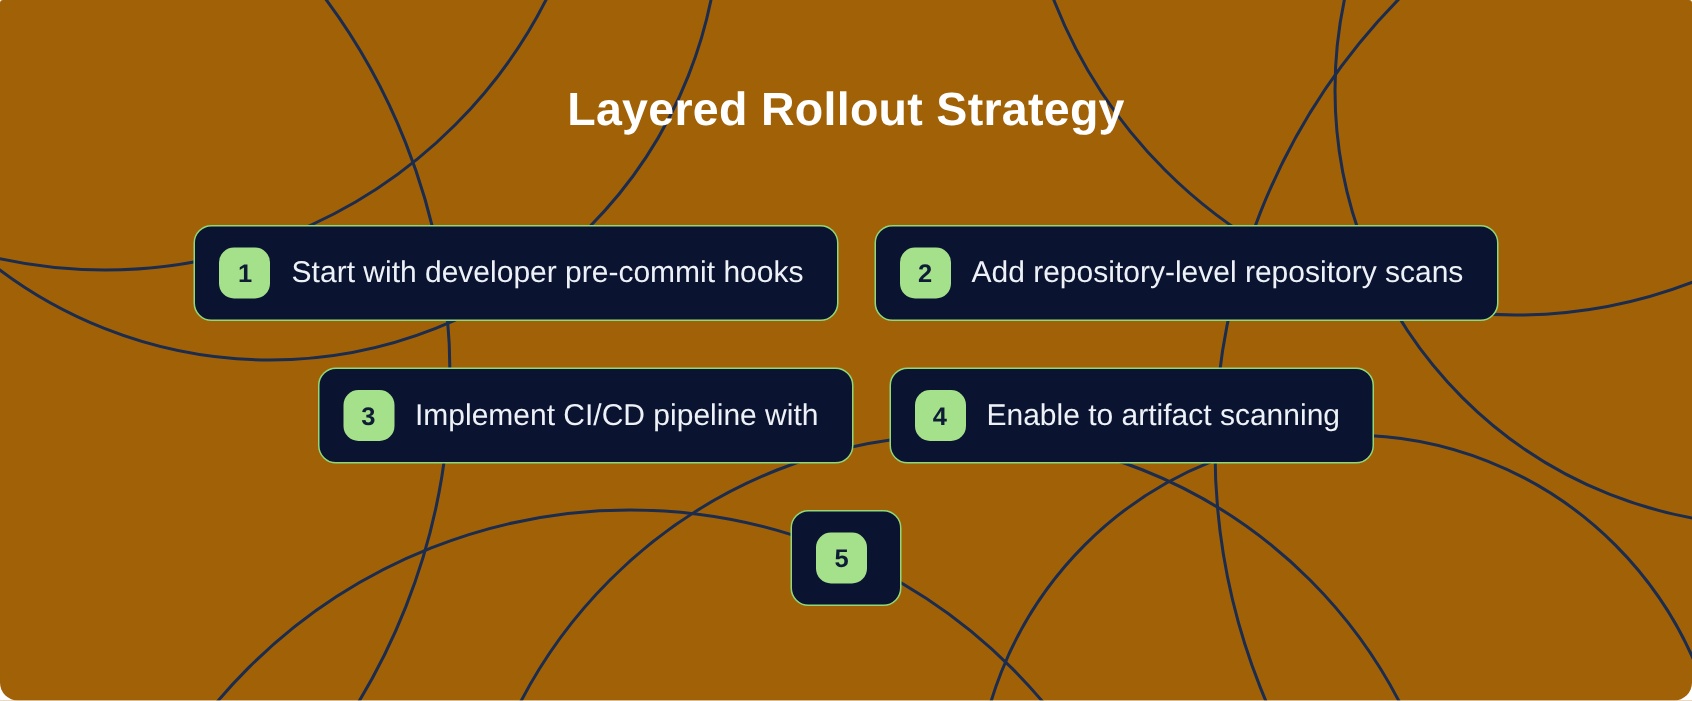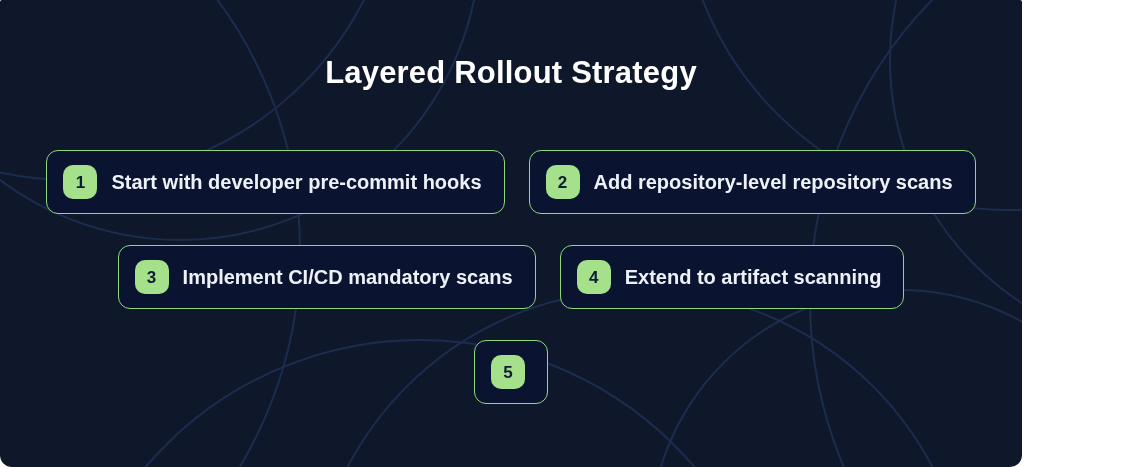--- a/index.html
+++ b/index.html
@@ -9,23 +9,23 @@
   }
   body {
     width: 1128px;
     height: 467px;
     overflow: hidden;
     font-family: "Liberation Sans", sans-serif;
   }
 
   .poster {
     position: relative;
-    width: 1022px;
+    width: 1128px;
     height: 467px;
-    background: #0f172a;
+    background: #a16207;
     border-radius: 2px 2px 12px 12px;
     overflow: hidden;
     box-sizing: border-box;
   }
 
   .bg-arcs {
     position: absolute;
     inset: 0;
     width: 1128px;
     height: 467px;
@@ -88,21 +88,21 @@
     font-weight: bold;
     display: flex;
     align-items: center;
     justify-content: center;
     line-height: 1;
   }
 
   .step-label {
     color: #eef2f8;
     font-size: 20px;
-    font-weight: bold;
+    font-weight: normal;
     white-space: nowrap;
     line-height: 1.2;
   }
 </style>
 </head>
 <body>
 
 <div class="poster">
 
   <svg class="bg-arcs" viewBox="0 0 1128 467" preserveAspectRatio="none" aria-hidden="true">
@@ -136,26 +136,26 @@
           <span class="step-badge">2</span>
           <span class="step-label">Add repository-level repository scans</span>
         </div>
 
       </div>
 
       <div class="row">
 
         <div class="step-card">
           <span class="step-badge">3</span>
-          <span class="step-label">Implement CI/CD mandatory scans</span>
+          <span class="step-label">Implement CI/CD pipeline with</span>
         </div>
 
         <div class="step-card">
           <span class="step-badge">4</span>
-          <span class="step-label">Extend to artifact scanning</span>
+          <span class="step-label">Enable to artifact scanning</span>
         </div>
 
       </div>
 
       <div class="row">
 
         <div class="step-card">
           <span class="step-badge">5</span>
         </div>
 

